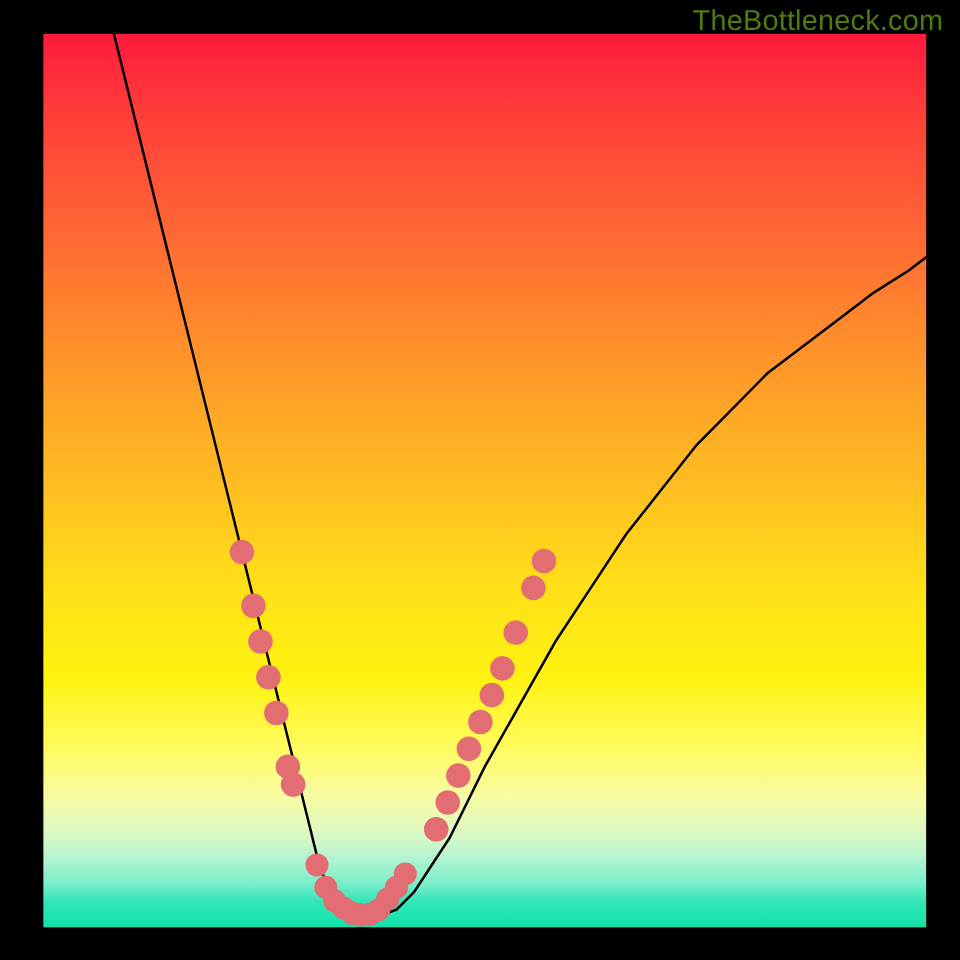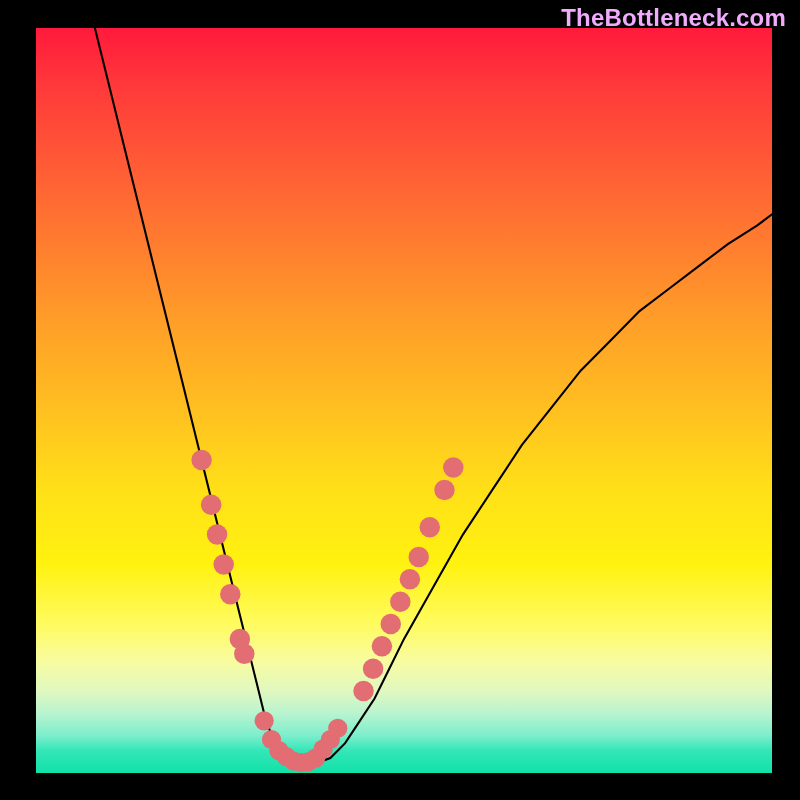--- a/index.html
+++ b/index.html
@@ -55,23 +55,23 @@
     position: absolute;
     left: 0;
     top: 0;
     width: 100%;
     height: 100%;
   }
   .watermark {
     position: absolute;
     top: 4px;
     right: 14px;
-    color: #f0abfc;
+    color: #4d7c0f;
     font-size: 24px;
-    font-weight: 700;
+    font-weight: 400;
     letter-spacing: 0.2px;
   }
 </style>
 </head>
 <body>
 
 <div class="frame">
 
   <div class="plot">
     <div class="gradient"></div>

